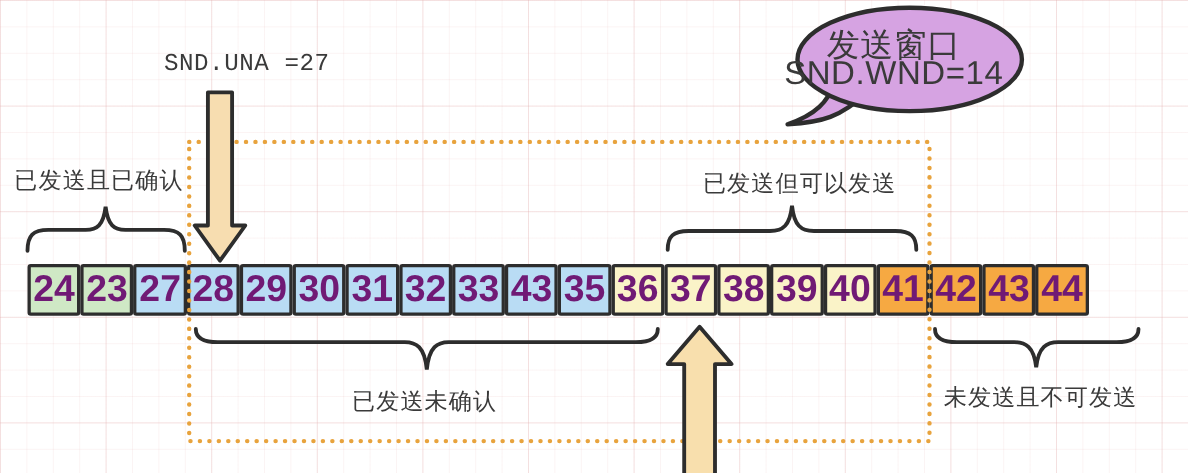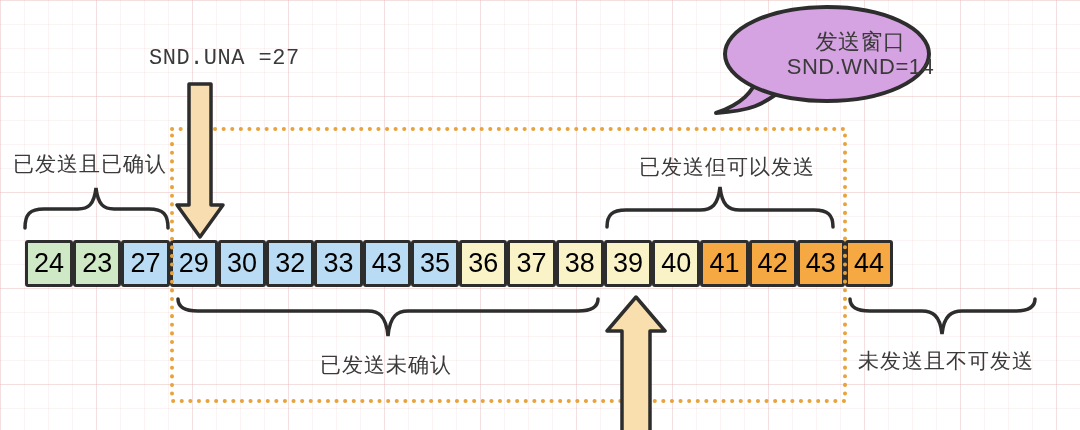--- a/index.html
+++ b/index.html
@@ -15,43 +15,45 @@
     background-size:96px 96px,96px 96px,24px 24px,24px 24px;
   }
   .overlay{position:absolute;left:0;top:0;z-index:3;pointer-events:none;}
   .cells-row{
     position:absolute;left:25px;top:240px;height:47px;display:flex;z-index:2;
   }
   .cell{
     width:48.24px;height:47px;box-sizing:border-box;flex:0 0 auto;
     border:3px solid #2d2d2d;border-radius:3px;
     display:flex;align-items:center;justify-content:center;
-    font-size:27px;color:#000000;
+    font-size:34px;color:#701a75;font-weight:bold;
   }
   .lbl{
     position:absolute;color:#3a3a3a;font-size:21px;letter-spacing:1px;
     white-space:nowrap;z-index:4;font-family:Liberation Mono, monospace;
   }
   .lbl-latin{font-size:22px;letter-spacing:0.5px;}
   .bubble-text{
-    position:absolute;left:760px;top:29px;width:201px;z-index:4;
-    text-align:center;color:#3a3a3a;font-size:22px;line-height:25px;letter-spacing:0.5px;
+    position:absolute;left:712px;top:29px;width:201px;z-index:4;
+    text-align:center;color:#3a3a3a;font-size:30px;line-height:25px;letter-spacing:0.5px;
   }
 </style>
 </head>
 <body>
 
 <div class="canvas">
 
   <div class="cells-row" id="cells-row">
       <div class="cell" style="background: rgb(207, 232, 197);">24</div>
       <div class="cell" style="background: rgb(207, 232, 197);">23</div>
       <div class="cell" style="background: rgb(185, 220, 244);">27</div>
+      <div class="cell" style="background: rgb(185, 220, 244);">28</div>
       <div class="cell" style="background: rgb(185, 220, 244); text-align: right;">29</div>
       <div class="cell" style="background: rgb(185, 220, 244);">30</div>
+      <div class="cell" style="background: rgb(185, 220, 244);">31</div>
       <div class="cell" style="background: rgb(185, 220, 244);">32</div>
       <div class="cell" style="background: rgb(185, 220, 244);">33</div>
       <div class="cell" style="background: rgb(185, 220, 244);">43</div>
       <div class="cell" style="background: rgb(185, 220, 244);">35</div>
       <div class="cell" style="background: rgb(250, 243, 200);">36</div>
       <div class="cell" style="background: rgb(250, 243, 200);">37</div>
       <div class="cell" style="background: rgb(250, 243, 200);">38</div>
       <div class="cell" style="background: rgb(250, 243, 200);">39</div>
       <div class="cell" style="background: rgb(250, 243, 200);">40</div>
       <div class="cell" style="background: rgb(246, 169, 66);">41</div>

